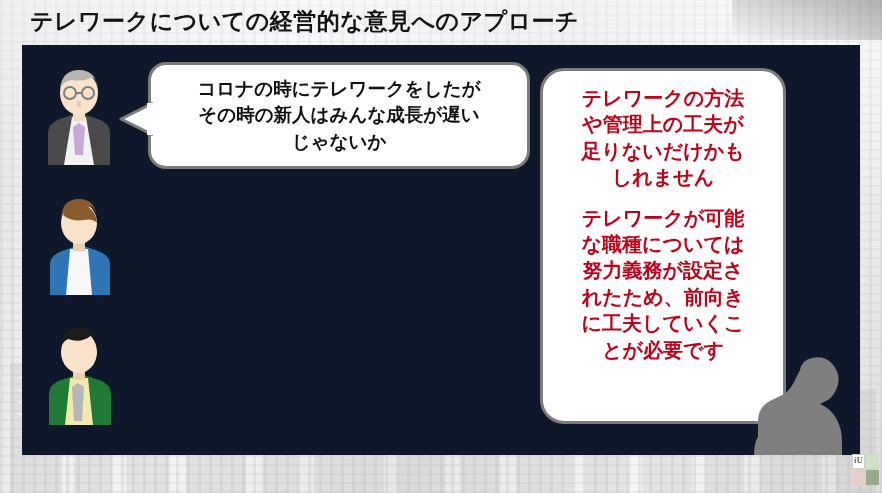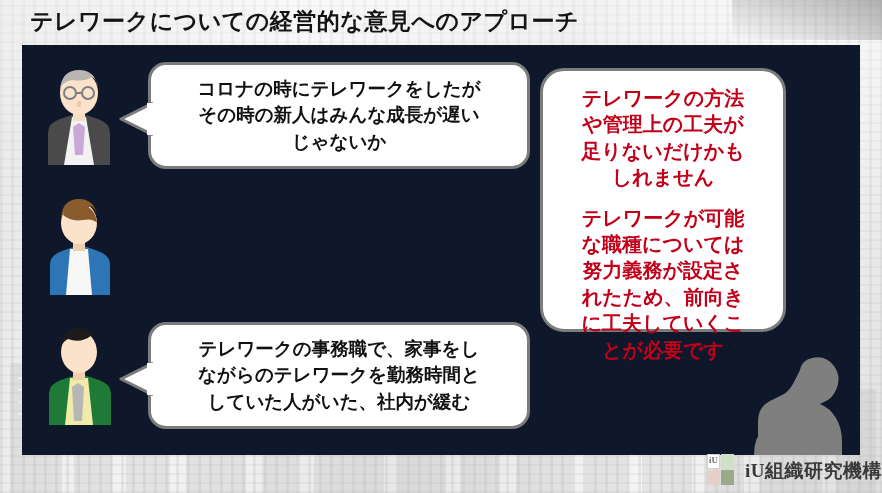--- a/index.html
+++ b/index.html
@@ -85,21 +85,21 @@
   .lb2 { top: 147px; }
   .lb3 { top: 277px; }
 
   
   .tail { position: absolute; left: -34px; top: 36px; width: 36px; height: 36px; }
 
   
   .b-right {
     position: absolute;
     left: 518px; top: 23px;
-    width: 246px; height: 264px;
+    width: 246px; height: 356px;
     border: 3px solid #7c7c7c;
     border-radius: 24px;
     background: #fff;
     padding: 14px 10px 10px 10px;
     display: flex; flex-direction: column; justify-content: flex-start;
     gap: 14px;
   }
   .red-p {
     color: #c10019;
     font-weight: bold;
@@ -224,29 +224,20 @@
     <svg class="tail" viewBox="0 0 36 36">
       <path d="M36 2 L4 18 L36 34" fill="#ffffff" stroke="#7c7c7c" stroke-width="3" stroke-linejoin="round"></path>
       <rect x="30" y="2" width="8" height="32" fill="#ffffff"></rect>
     </svg>
     <span style="white-space:pre-line">コロナの時にテレワークをしたが
 その時の新人はみんな成長が遅い
 じゃないか</span>
   </div>
 
 
-  <div class="bubble b-left lb3">
-    <svg class="tail" viewBox="0 0 36 36">
-      <path d="M36 2 L4 18 L36 34" fill="#ffffff" stroke="#7c7c7c" stroke-width="3" stroke-linejoin="round"></path>
-      <rect x="30" y="2" width="8" height="32" fill="#ffffff"></rect>
-    </svg>
-    <span style="white-space:pre-line">テレワークの事務職で、家事をし
-ながらのテレワークを勤務時間と
-していた人がいた、社内が緩む</span>
-  </div>
 
   <div class="b-right">
     <div class="red-p">テレワークの方法
 や管理上の工夫が
 足りないだけかも
 しれません</div>
     <div class="red-p">テレワークが可能
 な職種については
 努力義務が設定さ
 れたため、前向き
@@ -263,14 +254,13 @@
 </div>
 
 <div class="logo">
   <div class="logo-mark">
     <span class="sq s1"></span>
     <span class="sq s2"></span>
     <span class="sq s3"></span>
     <span class="sq s4"></span>
     <span class="iu">iU</span>
   </div>
-  <div class="logo-text">iU組織研究機構</div>
 </div>
 
 </body></html>

